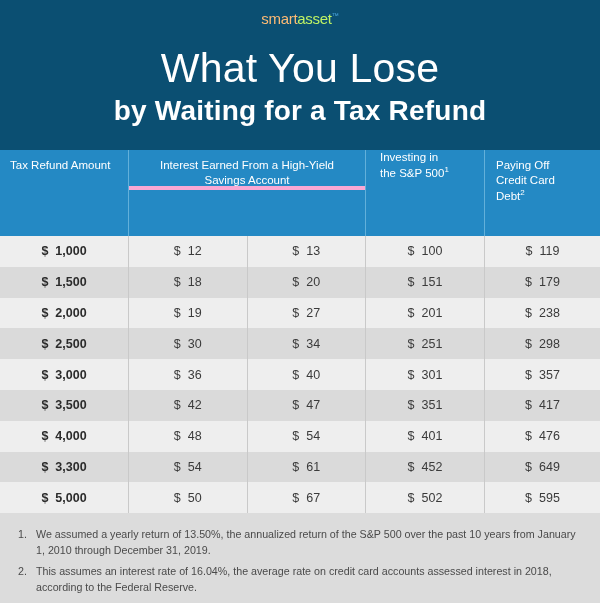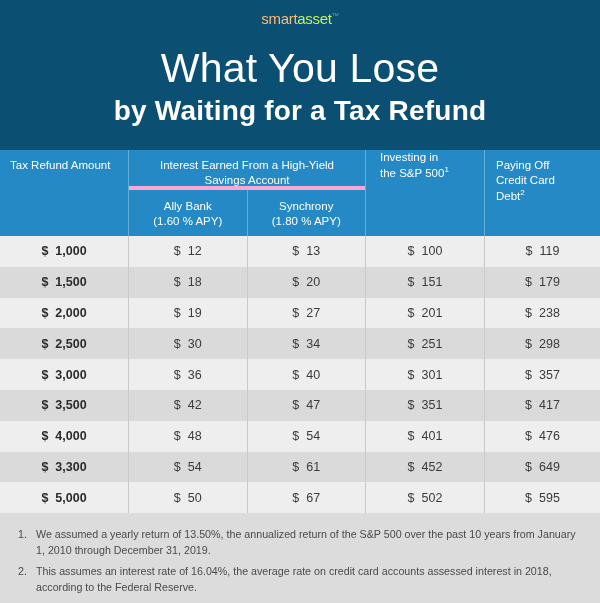--- a/index.html
+++ b/index.html
@@ -191,30 +191,20 @@
 
     <div class="thead">
 
       <div class="th-col first col-refund">
         <div class="th-refund-label">Tax Refund Amount</div>
       </div>
 
       <div class="th-col col-interest">
         <div class="th-interest-inner">
           <div class="th-interest-title">Interest Earned From a High-Yield Savings Account</div>
-          <div class="th-sub-row">
-            <div class="th-sub first">
-              <div>Ally Bank</div>
-              <div>(1.60 % APY)</div>
-            </div>
-            <div class="th-sub">
-              <div>Synchrony</div>
-              <div>(1.80 % APY)</div>
-            </div>
-          </div>
         </div>
       </div>
 
       <div class="th-col col-sp">
         <div class="th-sp-label">
           <div>Investing in</div>
           <div><span>the S&amp;P 500</span><span class="sup">1</span></div>
         </div>
       </div>
 

